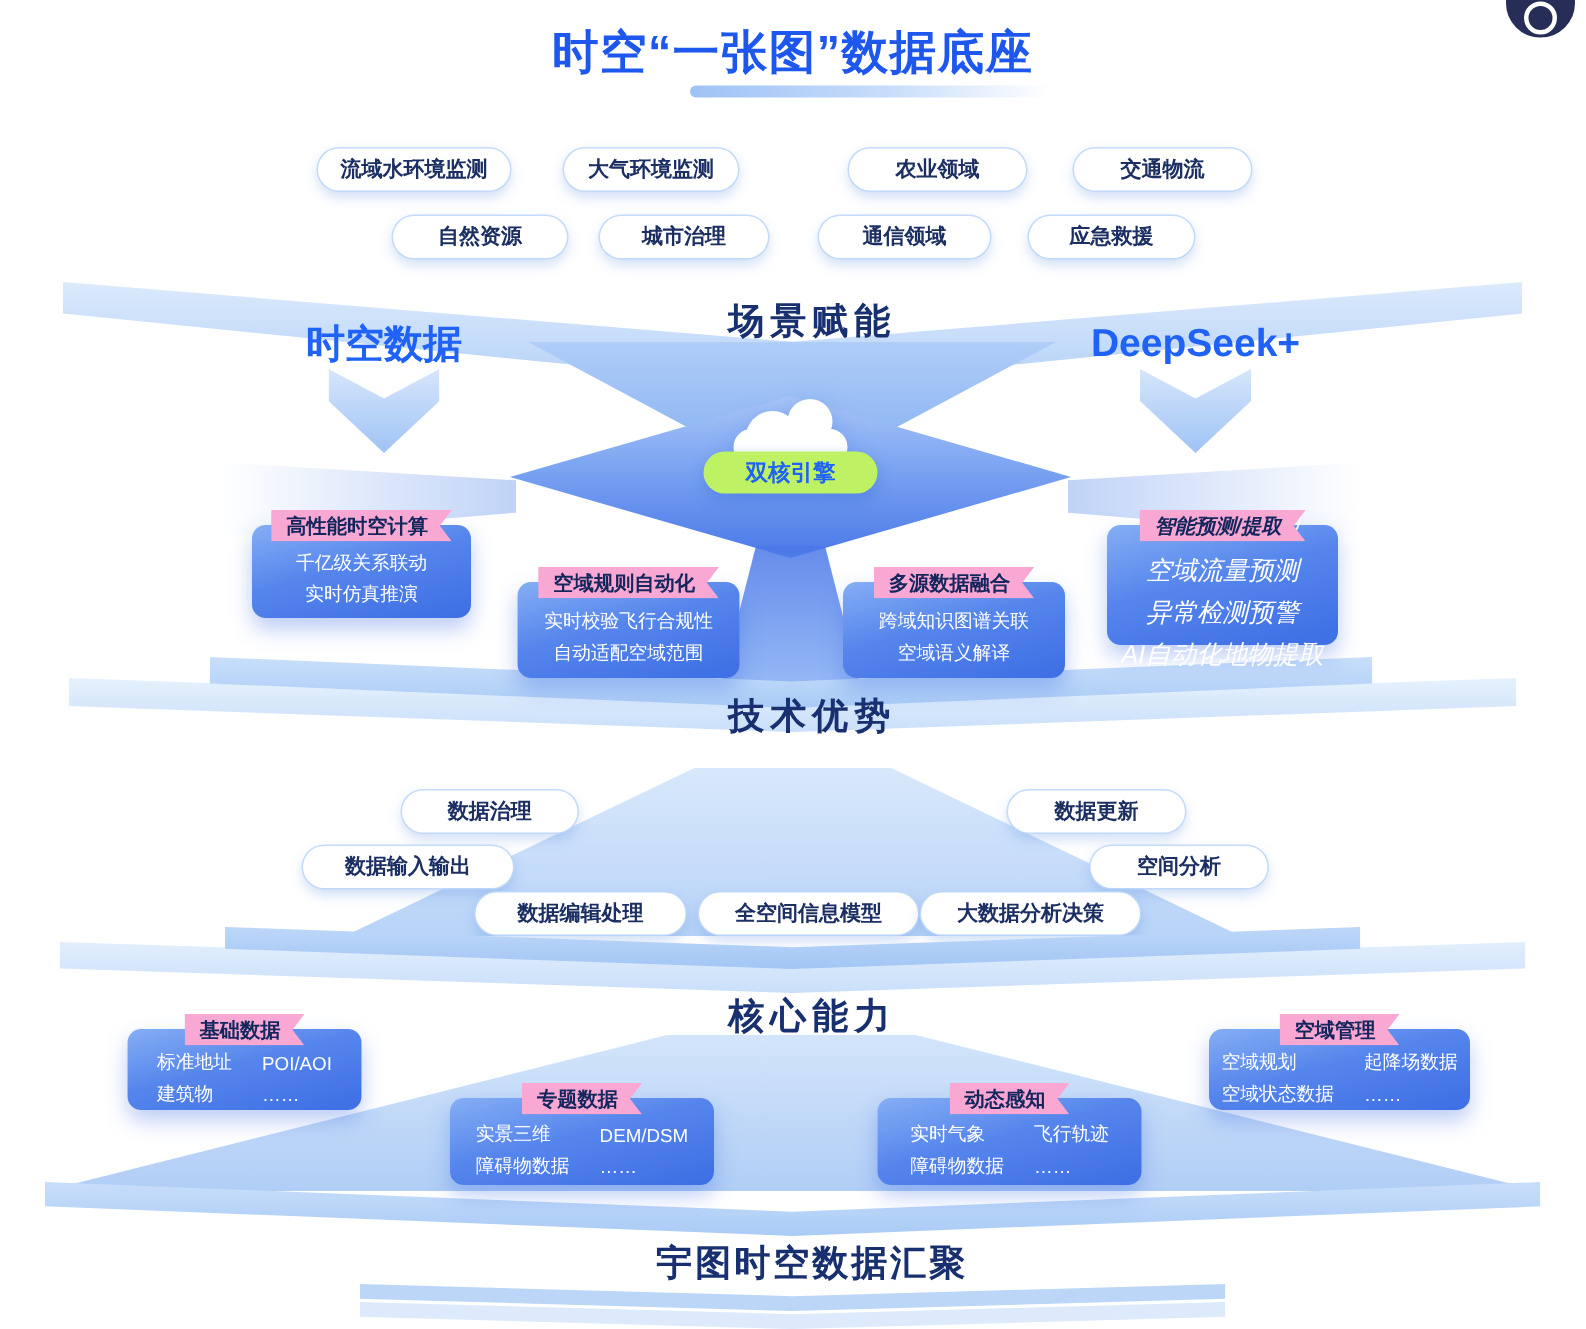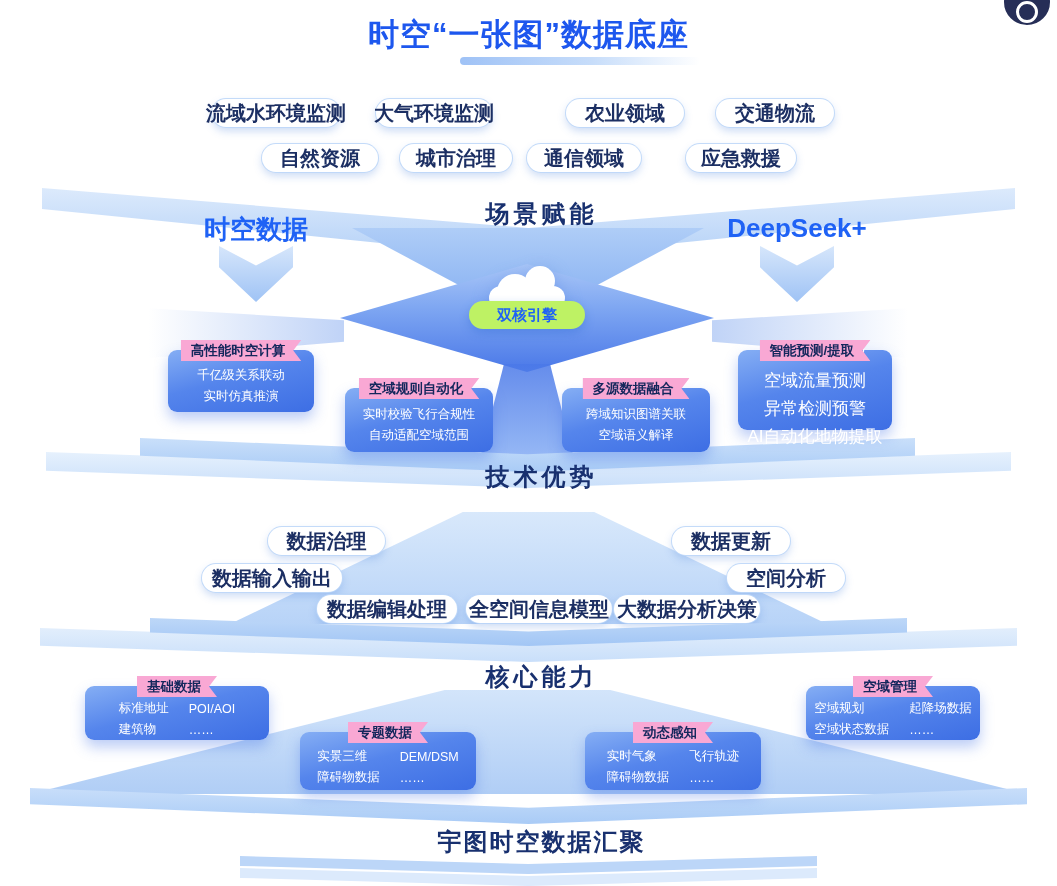--- a/index.html
+++ b/index.html
@@ -8,21 +8,21 @@
   .abs{position:absolute;}
 
   .page-title{top:14px;left:0;width:100%;text-align:center;font-size:31px;font-weight:800;color:#1D57EE;letter-spacing:1px;}
   .title-underline{left:460px;top:57px;width:240px;height:8px;border-radius:4px;
     background:linear-gradient(90deg,#9FC2F6 0%,#C7DDFA 55%,rgba(199,221,250,0) 100%);}
 
   .corner-badge{left:1001px;top:-24px;width:46px;height:46px;border-radius:50%;background:#262E57;border:3px solid #fff;overflow:hidden;z-index:50;}
   .corner-badge .glyph{position:absolute;left:12px;top:22px;width:16px;height:16px;border:3px solid #fff;border-radius:50%;}
 
   .pill{position:absolute;height:28px;border-radius:15px;background:#fff;display:flex;align-items:center;justify-content:center;
-    font-size:20px;font-weight:700;color:#1C2F63;white-space:nowrap;
+    font-size:14px;font-weight:700;color:#1C2F63;white-space:nowrap;
     box-shadow:0 0 0 1px rgba(190,215,248,.9),0 4px 9px rgba(70,125,220,.28);text-align:right;}
 
   .layer-label{left:0;width:100%;text-align:center;font-size:24px;font-weight:800;color:#18306F;letter-spacing:4px;z-index:6;padding-left:13px;}
   .side-label{font-size:26px;font-weight:800;color:#1F62F5;text-align:center;z-index:6;}
 
   .band{background:linear-gradient(180deg,#DCEAFC 0%,#B4D1F7 100%);}
   .funnel{background:linear-gradient(180deg,#AFCDF7 0%,#8FB6F3 100%);}
 
   .diamond{background:linear-gradient(180deg,#A9C6F7 0%,#7FA7F2 40%,#4A78E8 100%);
     clip-path:polygon(50% 0,100% 50%,50% 100%,0 50%);box-shadow:0 10px 20px rgba(70,120,220,.3);}
@@ -78,21 +78,21 @@
   <div class="pill" style="left:716px;top:99px;width:118px;">
       <span>交通物流</span>
     </div>
 
   <div class="pill" style="left:262px;top:144px;width:116px;">
       <span>自然资源</span>
     </div>
   <div class="pill" style="left:400px;top:144px;width:112px;">
       <span>城市治理</span>
     </div>
-  <div class="pill" style="left:527px;top:144px;width:114px;">
+  <div class="pill" style="left:546px;top:144px;width:114px;">
       <span>通信领域</span>
     </div>
   <div class="pill" style="left:686px;top:144px;width:110px;">
       <span>应急救援</span>
     </div>
 
   <div class="abs band" style="left:42px;top:188px;width:973px;height:70px;clip-path:polygon(0 0,50% 57%,100% 0,100% 30%,50% 100%,0 30%);"></div>
   <div class="abs funnel" style="left:352px;top:228px;width:352px;height:64px;clip-path:polygon(0 0,100% 0,66% 100%,34% 100%);"></div>
   <div class="abs layer-label" style="top:198px;">场景赋能</div>
 
@@ -130,21 +130,21 @@
       <div>自动适配空域范围</div>
     </div>
   </div>
   <div class="abs card" style="left:562px;top:378px;width:148px;height:74px;">
     <div class="banner">多源数据融合</div>
     <div class="cardbody">
       <div>跨域知识图谱关联</div>
       <div>空域语义解译</div>
     </div>
   </div>
-  <div class="abs card" style="left:738px;top:340px;width:154px;height:90px;">
+  <div class="abs card" style="left:738px;top:340px;width:154px;height:90px;font-style:italic;">
     <div class="banner">智能预测/提取</div>
     <div class="cardbody tight">
       <div>污染扩散模拟</div>
       <div>空域流量预测</div>
       <div>异常检测预警</div>
       <div>AI自动化地物提取</div>
     </div>
   </div>
 
   <div class="abs layer-label" style="top:461px;">技术优势</div>
@@ -171,21 +171,21 @@
   <div class="pill" style="left:614px;top:595px;width:146px;">
       <span>大数据分析决策</span>
     </div>
 
   <div class="abs" style="left:40px;top:628px;width:977px;height:34px;clip-path:polygon(0 0,50% 48%,100% 0,100% 52%,50% 100%,0 52%);background:linear-gradient(180deg,#E2EEFC,#C9DFFA);"></div>
   <div class="abs" style="left:150px;top:618px;width:757px;height:28px;clip-path:polygon(0 0,50% 48%,100% 0,100% 52%,50% 100%,0 52%);background:linear-gradient(180deg,#BDD7F8,#A2C6F5);"></div>
   <div class="abs layer-label" style="top:661px;">核心能力</div>
 
   <div class="abs" style="left:30px;top:690px;width:997px;height:104px;clip-path:polygon(41.6% 0,58.2% 0,100% 100%,0 100%);background:linear-gradient(180deg,rgba(206,226,250,.9),rgba(172,203,245,.95));"></div>
 
-  <div class="abs card" style="left:85px;top:676px;width:184px;height:64px;">
+  <div class="abs card" style="left:85px;top:676px;width:140px;height:64px;padding-left:16px;">
     <div class="banner">基础数据</div>
     <div class="cardbody grid">
       <div>标准地址</div>
       <div>POI/AOI</div>
       <div>建筑物</div>
       <div>……</div>
     </div>
   </div>
   <div class="abs card" style="left:300px;top:722px;width:176px;height:68px;">
     <div class="banner">专题数据</div>

